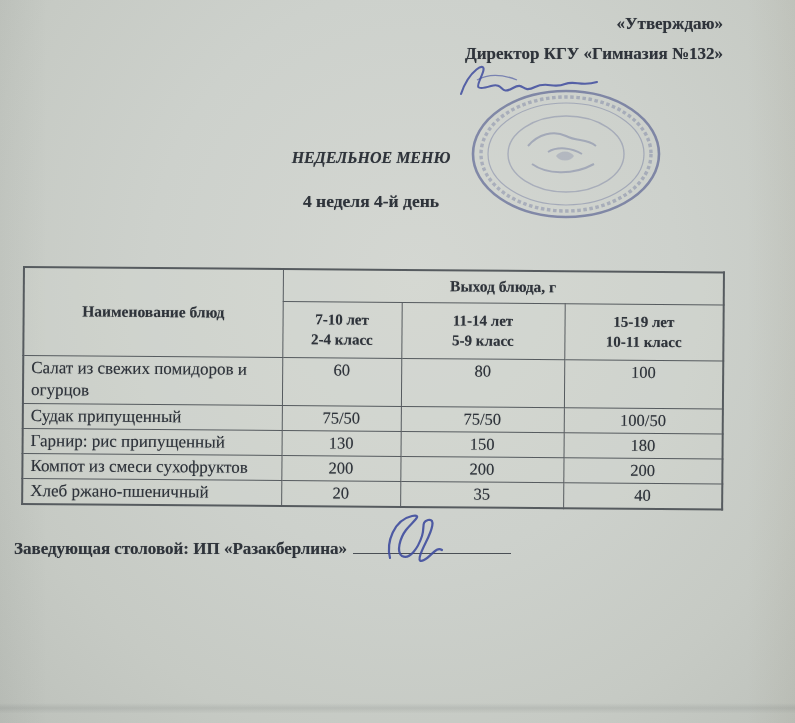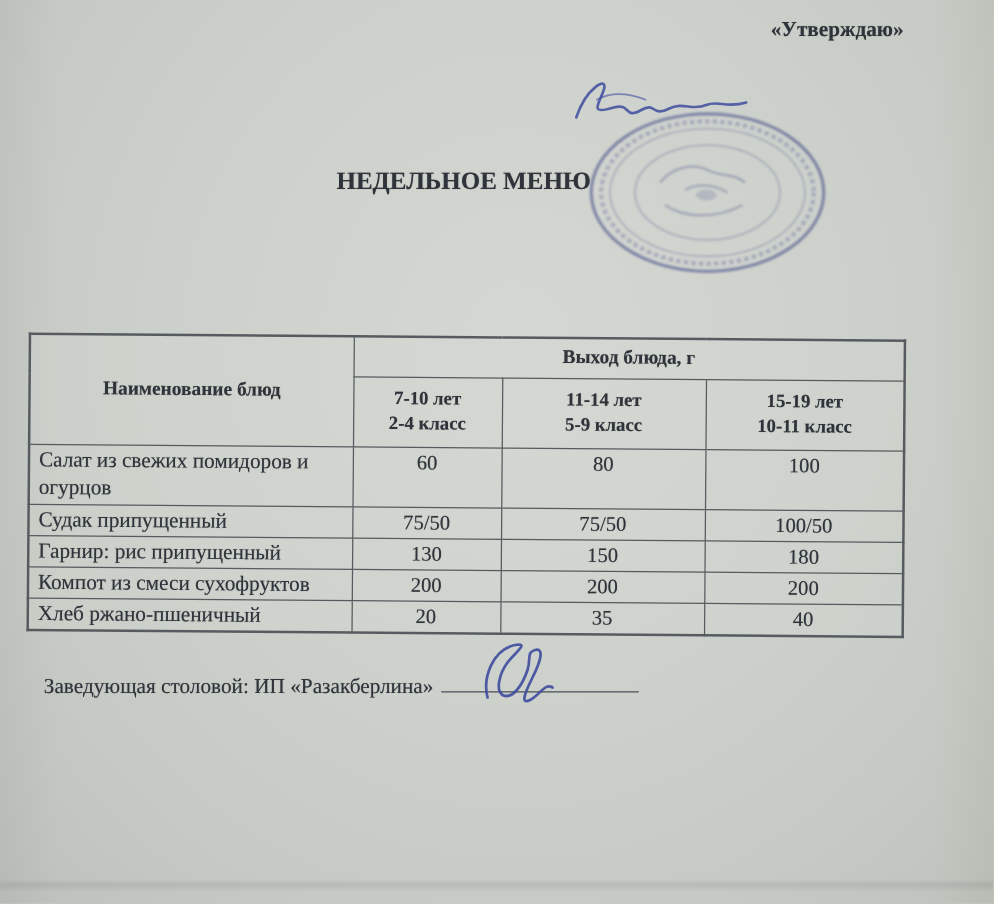--- a/index.html
+++ b/index.html
@@ -35,21 +35,21 @@
   }
   .sig-underline{
     display:inline-block;width:124px;border-bottom:1.6px solid #3a3f45;
     height:18px;vertical-align:baseline;margin-right:2px;
   }
   
   .title-block{
     position:absolute;left:15px;top:128px;width:712px;text-align:center;
     font-weight:bold;
   }
-  .title-heading{font-size:20px;line-height:26px;margin:4px;}
+  .title-heading{font-size:16px;line-height:26px;margin:17px;font-style:italic;}
   .title-line{font-size:17.5px;line-height:26px;margin:0;}
   
   .stamp{
     position:absolute;left:468px;top:86px;width:196px;height:136px;
     opacity:0.55;mix-blend-mode:multiply;filter:blur(0.7px);
     pointer-events:none;z-index:3;
   }
   
   .sig-top{position:absolute;left:447px;top:56px;width:168px;height:50px;z-index:4;}
   .sig-bottom{position:absolute;left:372px;top:508px;width:100px;height:62px;z-index:4;}
@@ -82,45 +82,47 @@
   col.c-a{width:119px;}
   col.c-b{width:163px;}
   col.c-c{width:159px;}
   tr.r-out{height:32px;}
   tr.r-age{height:56px;}
   tr.r-salad{height:48px;}
   tr.r-std{height:22px;}
   tr.r-last{height:24px;}
   
   .footer-line{
-    position:absolute;left:35px;top:537px;font-size:17px;font-weight:normal;
+    position:absolute;left:14px;top:537px;font-size:17px;font-weight:bold;
     white-space:nowrap;z-index:2;
   }
   .footer-underline{
     display:inline-block;width:158px;border-bottom:1.8px solid #4a4f55;
     height:16px;margin-left:6px;
   }
 </style>
 </head>
 <body>
 
 <div class="photo">
   <div class="doc">
 
     <div class="approval ink">
       <div>«Утверждаю»</div>
+      <div>Директор КГУ «Гимназия №132»</div>
     </div>
 
     <svg class="sig-top" viewBox="0 0 168 50">
       <path d="M14,38 C22,14 40,4 36,16 C32,28 24,36 44,30 C58,26 52,40 66,32 C78,25 74,38 88,31 C100,25 106,33 118,28 C128,24 134,31 150,26" fill="none" stroke="#3f4c9f" stroke-width="2.1" stroke-linecap="round" opacity="0.85"></path>
       <path d="M30,24 C44,16 60,20 70,24" fill="none" stroke="#3f4c9f" stroke-width="1.3" opacity="0.6"></path>
     </svg>
 
     <div class="title-block ink">
       <p class="title-heading">НЕДЕЛЬНОЕ МЕНЮ</p>
+      <p class="title-line">4 неделя 4-й день</p>
     </div>
 
     <svg class="stamp" viewBox="0 0 196 136">
       <ellipse cx="98" cy="68" rx="93" ry="63" fill="none" stroke="#4d58a5" stroke-width="2.6"></ellipse>
       <ellipse cx="98" cy="68" rx="78" ry="51" fill="none" stroke="#4d58a5" stroke-width="1.2" opacity="0.55"></ellipse>
       <ellipse cx="98" cy="68" rx="85" ry="57" fill="none" stroke="#4d58a5" stroke-width="3.4" stroke-dasharray="3.5 2.6" opacity="0.5"></ellipse>
       <ellipse cx="98" cy="68" rx="58" ry="38" fill="none" stroke="#4d58a5" stroke-width="1.4" opacity="0.5"></ellipse>
       <path d="M60,60 C70,48 86,44 98,50 C110,56 118,52 128,60 M64,78 C78,88 104,90 126,78 M80,66 C90,60 104,62 114,68" fill="none" stroke="#4d58a5" stroke-width="2" opacity="0.55"></path>
       <path d="M88,70 C92,64 102,64 106,70 C102,76 92,76 88,70 Z" fill="#4d58a5" opacity="0.35"></path>
     </svg>

